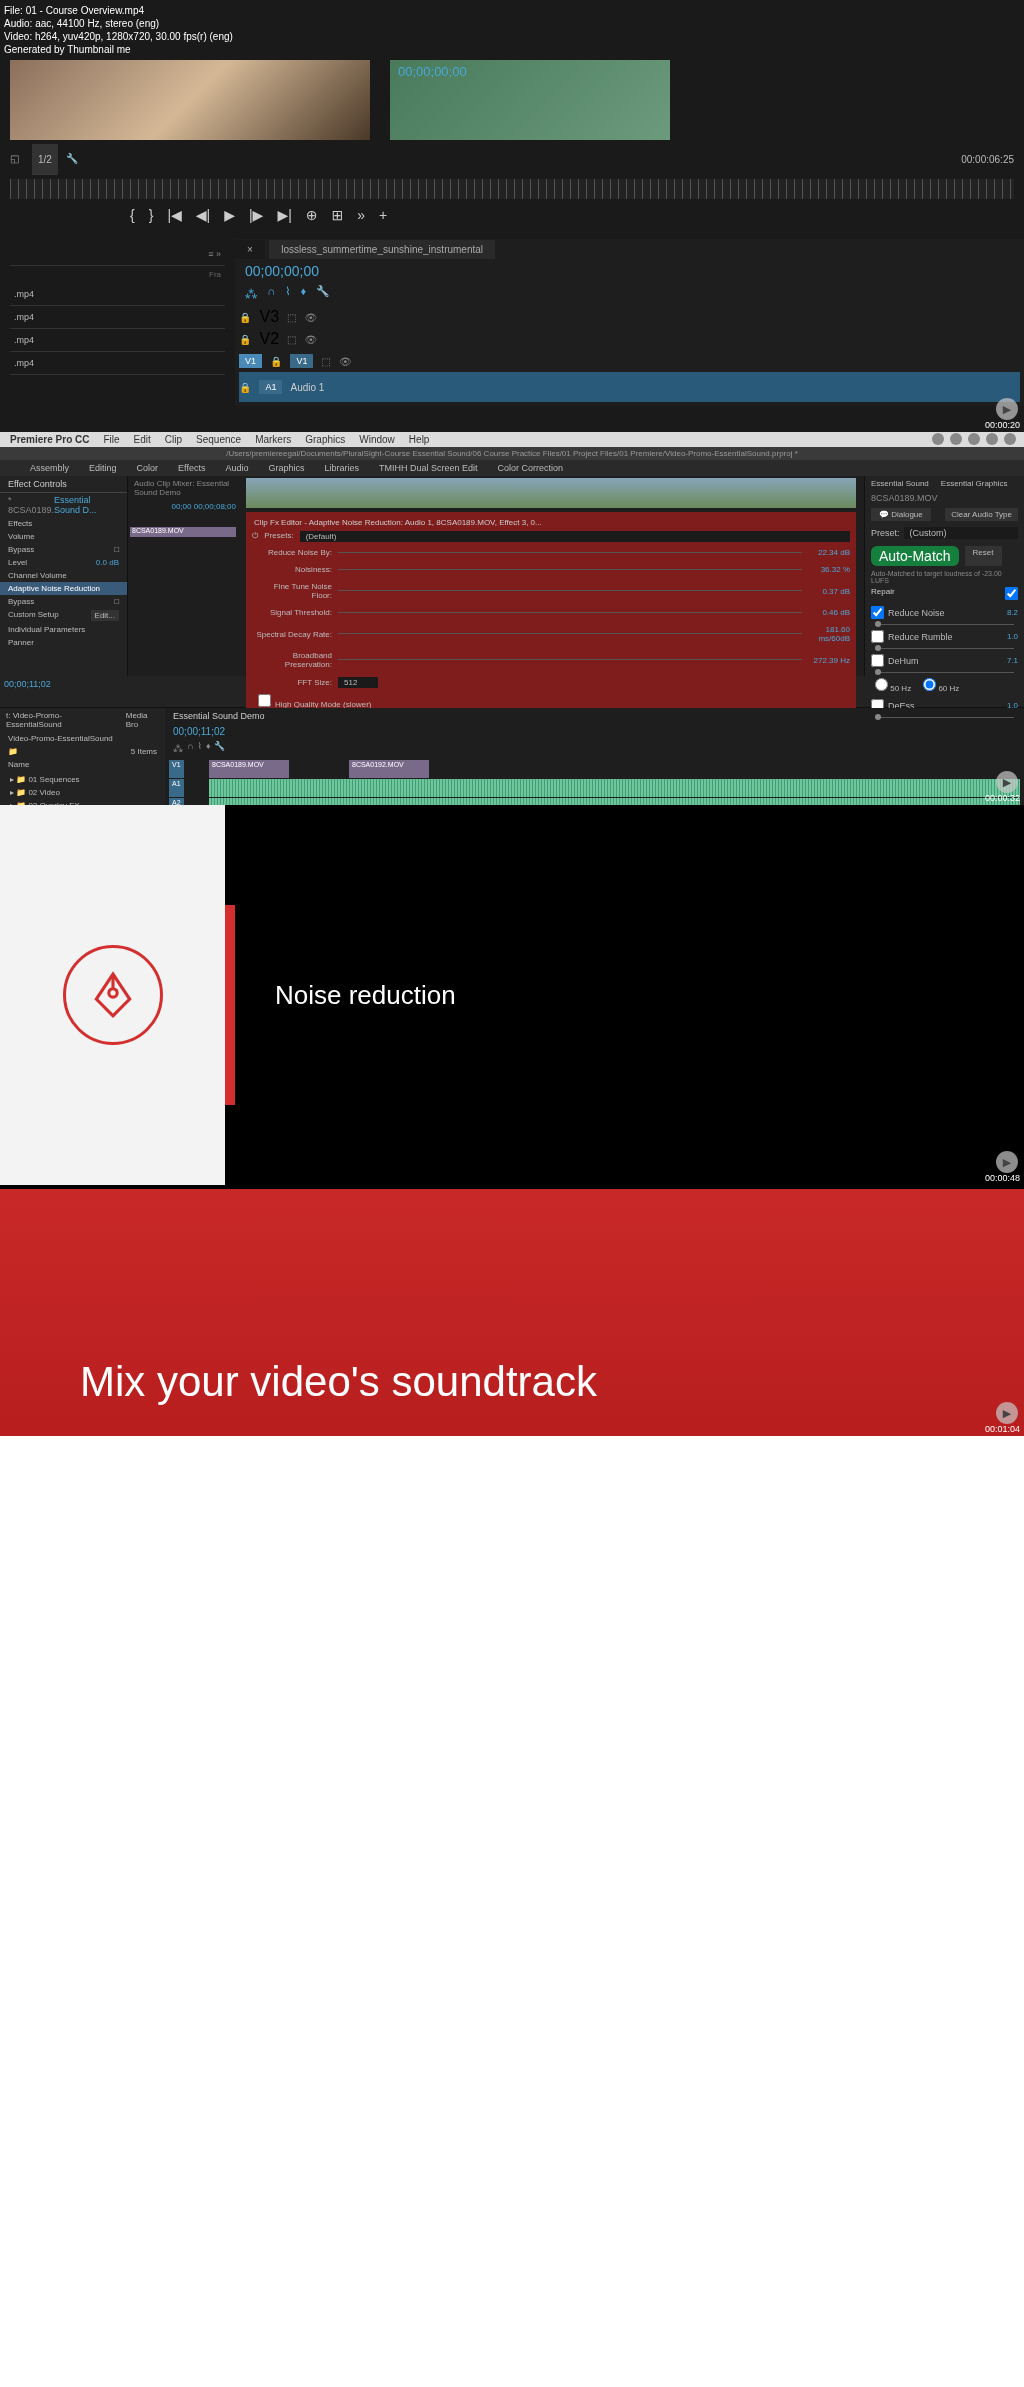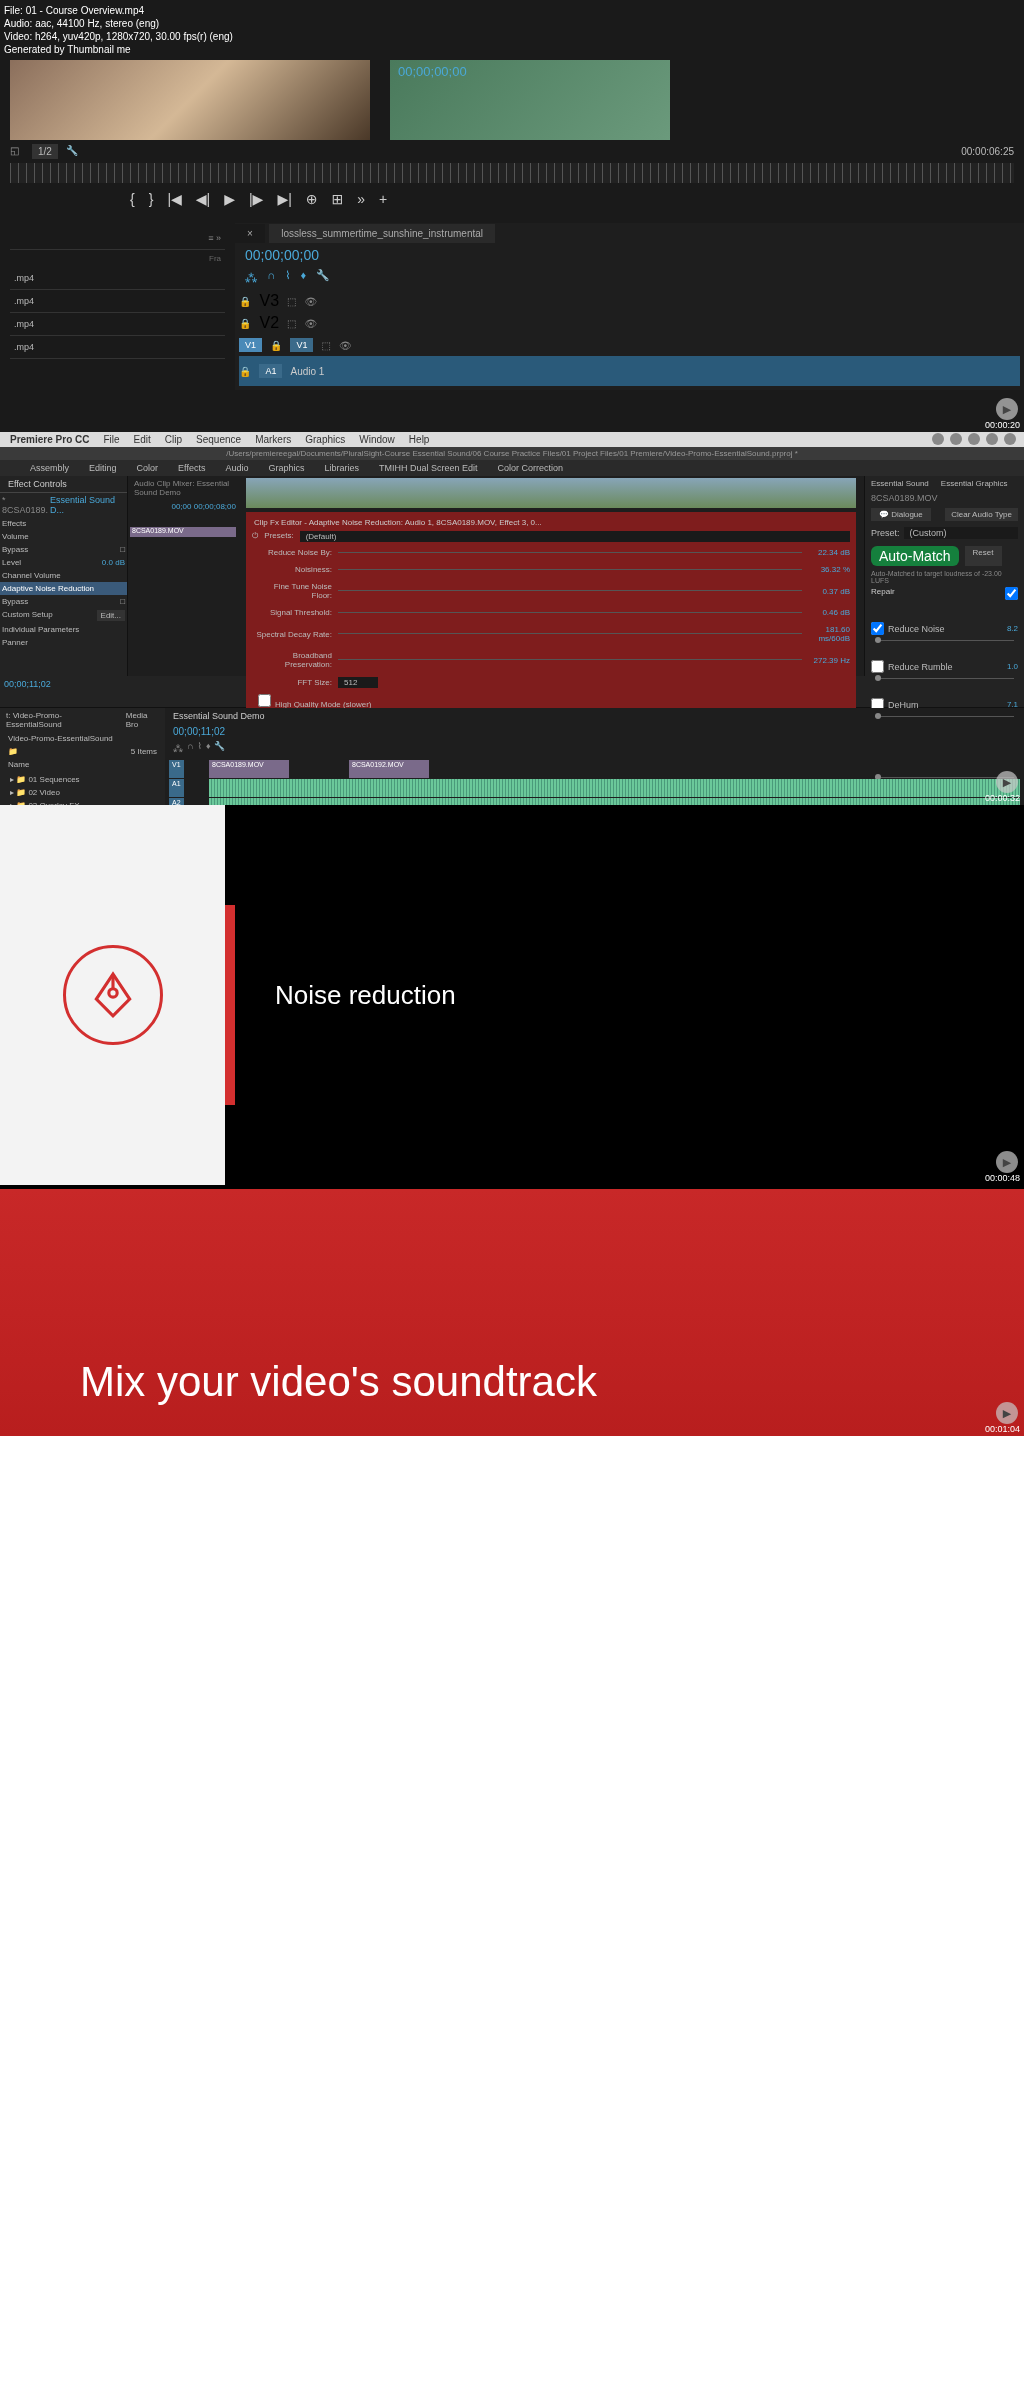--- a/index.html
+++ b/index.html
@@ -7,21 +7,21 @@
 
 
 .frame1 { background: #1a1a1a; height: 432px; position: relative; overflow: hidden; }
 .f1-info { color: #fff; font-size: 10px; padding: 4px; line-height: 1.3; }
 .f1-preview-row { display: flex; gap: 20px; padding: 0 10px; }
 .f1-preview { background: #2a2a2a; width: 360px; height: 80px; position: relative; }
 .f1-preview1 { background: linear-gradient(135deg, #8b6f5c, #d4b896, #4a3828); }
 .f1-preview2 { background: linear-gradient(135deg, #4a7a5c, #6b9a7c); width: 280px; }
 .f1-timecode { color: #4aa8d8; font-size: 13px; position: absolute; top: 4px; left: 8px; }
 .f1-controls { display: flex; align-items: center; gap: 8px; padding: 4px 10px; color: #bbb; font-size: 10px; }
-.f1-zoom { background: #333; padding: 2px 6px; }
+.f1-zoom { background: #333; padding: 10px 6px; }
 .f1-ctrl-icon { width: 14px; height: 14px; display: inline-block; color: #999; }
 .f1-transport { display: flex; gap: 14px; padding: 8px 130px; justify-content: flex-start; }
 .f1-transport span { color: #ccc; font-size: 14px; cursor: pointer; }
 .f1-scale { height: 20px; background: repeating-linear-gradient(90deg, #555 0, #555 1px, #222 1px, #222 8px); margin: 0 10px; }
 .f1-timeline { display: flex; margin-top: 8px; }
 .f1-tl-left { width: 235px; padding: 4px 10px; color: #888; font-size: 9px; }
 .f1-tl-left .row { padding: 6px 4px; border-bottom: 1px solid #333; }
 .f1-tl-name { color: #bbb; }
 .f1-tl-right { flex: 1; background: #1e1e1e; }
 .f1-tl-tab { background: #2a2a2a; color: #aaa; font-size: 10px; padding: 4px 12px; display: inline-block; }
@@ -38,21 +38,21 @@
 .f2-menubar { background: #dcdcdc; color: #333; display: flex; gap: 14px; padding: 2px 10px; font-size: 10px; }
 .f2-app { font-weight: bold; }
 .f2-win { position: absolute; right: 8px; top: 1px; display: flex; gap: 6px; }
 .f2-win span { width: 12px; height: 12px; border-radius: 50%; background: #888; display: inline-block; }
 .f2-path { background: #3a3a3a; color: #999; font-size: 8px; padding: 2px 8px; text-align: center; }
 .f2-ws { background: #2a2a2a; display: flex; gap: 20px; padding: 3px 30px; font-size: 9px; }
 .f2-main { display: flex; height: 200px; }
 .f2-left { width: 128px; background: #232323; border-right: 1px solid #111; }
 .f2-tab { color: #ccc; font-size: 9px; padding: 3px 8px; border-bottom: 1px solid #444; }
 .f2-effects-list { font-size: 8px; }
-.f2-eff-item { padding: 2px 2px; display: flex; justify-content: space-between; }
+.f2-eff-item { padding: 2px 8px; display: flex; justify-content: space-between; }
 .f2-eff-item.hl { background: #3a5a7a; color: #fff; }
 .f2-center { flex: 1; display: flex; }
 .f2-center-tl { width: 110px; background: #1e1e1e; position: relative; }
 .f2-tc-small { color: #4aa8d8; font-size: 8px; padding: 2px; }
 .f2-clip-bar { background: #7a6a8a; height: 10px; margin: 14px 2px 0; font-size: 7px; color: #fff; padding: 0 2px; }
 .f2-prog { flex: 1; background: #1e1e1e; }
 .f2-prog-tab { color: #ccc; font-size: 9px; padding: 3px 8px; }
 .f2-prog-view { background: linear-gradient(#87a5b8, #6b8a5c); height: 30px; margin: 2px 8px; }
 .f2-fx-panel { background: #7f1d1d; margin: 4px 8px; padding: 4px; font-size: 8px; }
 .f2-fx-title { color: #ccc; padding: 2px 4px; }
@@ -72,21 +72,21 @@
 .f2-dlg-row { display: flex; gap: 4px; padding: 3px 6px; }
 .f2-dlg-btn { background: #333; padding: 2px 8px; font-size: 8px; }
 .f2-clear-btn { background: #333; padding: 2px 6px; font-size: 8px; }
 .f2-preset-row { display: flex; gap: 4px; padding: 3px 6px; align-items: center; }
 .f2-preset-sel { background: #1a1a1a; padding: 1px 6px; flex: 1; }
 .f2-btn-row { display: flex; gap: 6px; padding: 4px 6px; }
 .f2-automatch { background: #15803d; color: #fff; padding: 2px 8px; font-size: 14px; border-radius: 6px; }
 .f2-reset { background: #333; padding: 2px 8px; font-size: 8px; }
 .f2-hint { font-size: 7px; color: #888; padding: 0 6px; }
 .f2-section { padding: 3px 6px; font-size: 8px; color: #ccc; display: flex; justify-content: space-between; }
-.f2-opt-row { display: flex; align-items: center; padding: 3px 6px; gap: 4px; margin-top: 16px; }
+.f2-opt-row { display: flex; align-items: center; padding: 3px 6px; gap: 4px; }
 .f2-opt-row .val { margin-left: auto; color: #4aa8d8; font-size: 8px; }
 .f2-slider-mini { height: 1px; background: #555; margin: 2px 10px; position: relative; }
 .f2-slider-mini::after { content: ''; position: absolute; width: 6px; height: 6px; background: #888; border-radius: 50%; top: -3px; }
 .f2-radio-row { display: flex; gap: 12px; padding: 3px 10px; font-size: 8px; }
 .f2-bottom { display: flex; height: 120px; border-top: 1px solid #111; margin-top: 31px; }
 .f2-proj { width: 165px; background: #232323; font-size: 8px; }
 .f2-proj-tab { padding: 3px 6px; }
 .f2-proj-row { display: flex; justify-content: space-between; padding: 2px 8px; }
 .f2-folder-list { padding: 2px 4px; }
 .f2-folder { padding: 2px 6px; }

